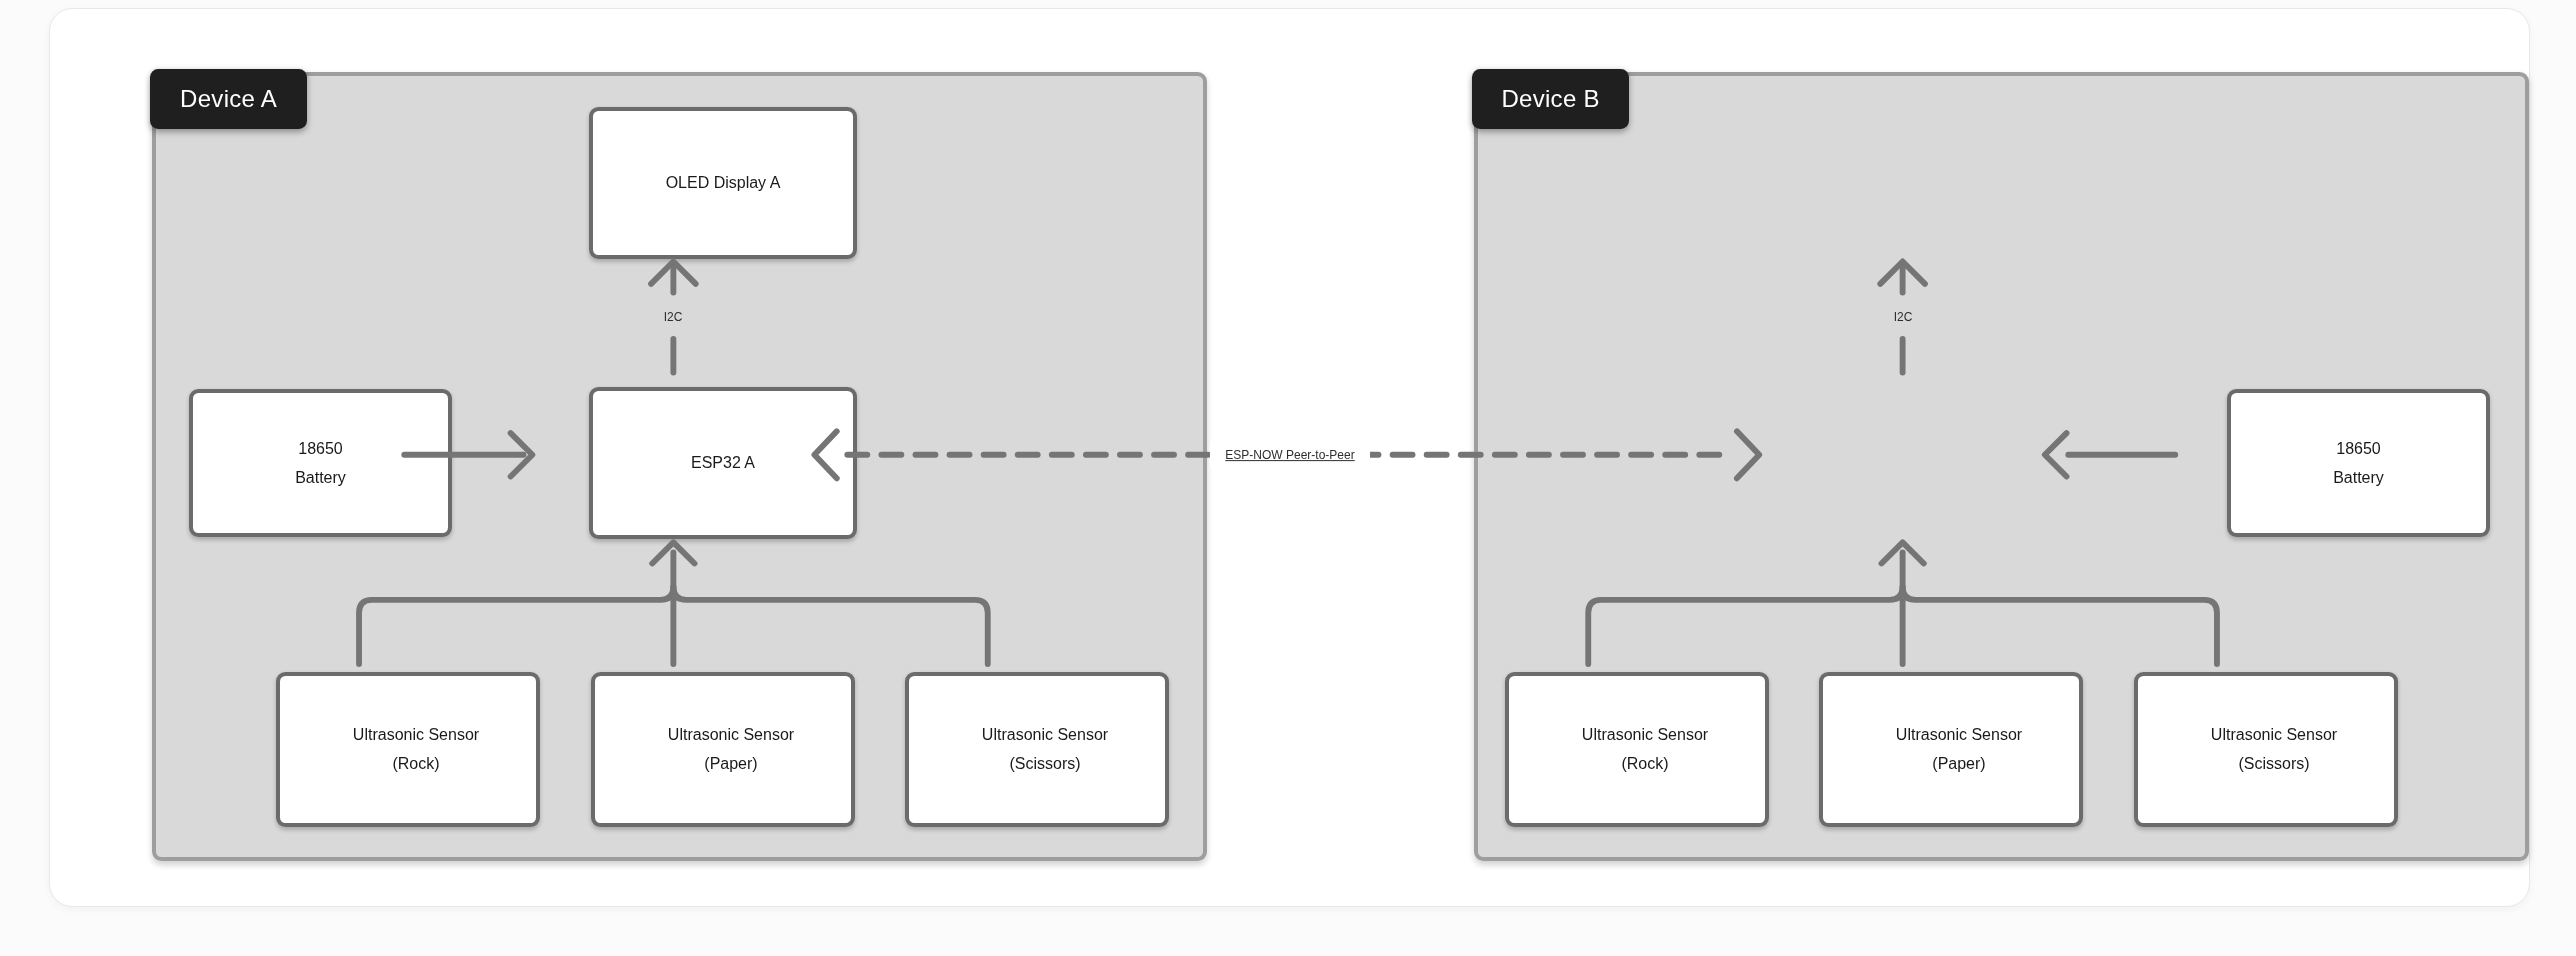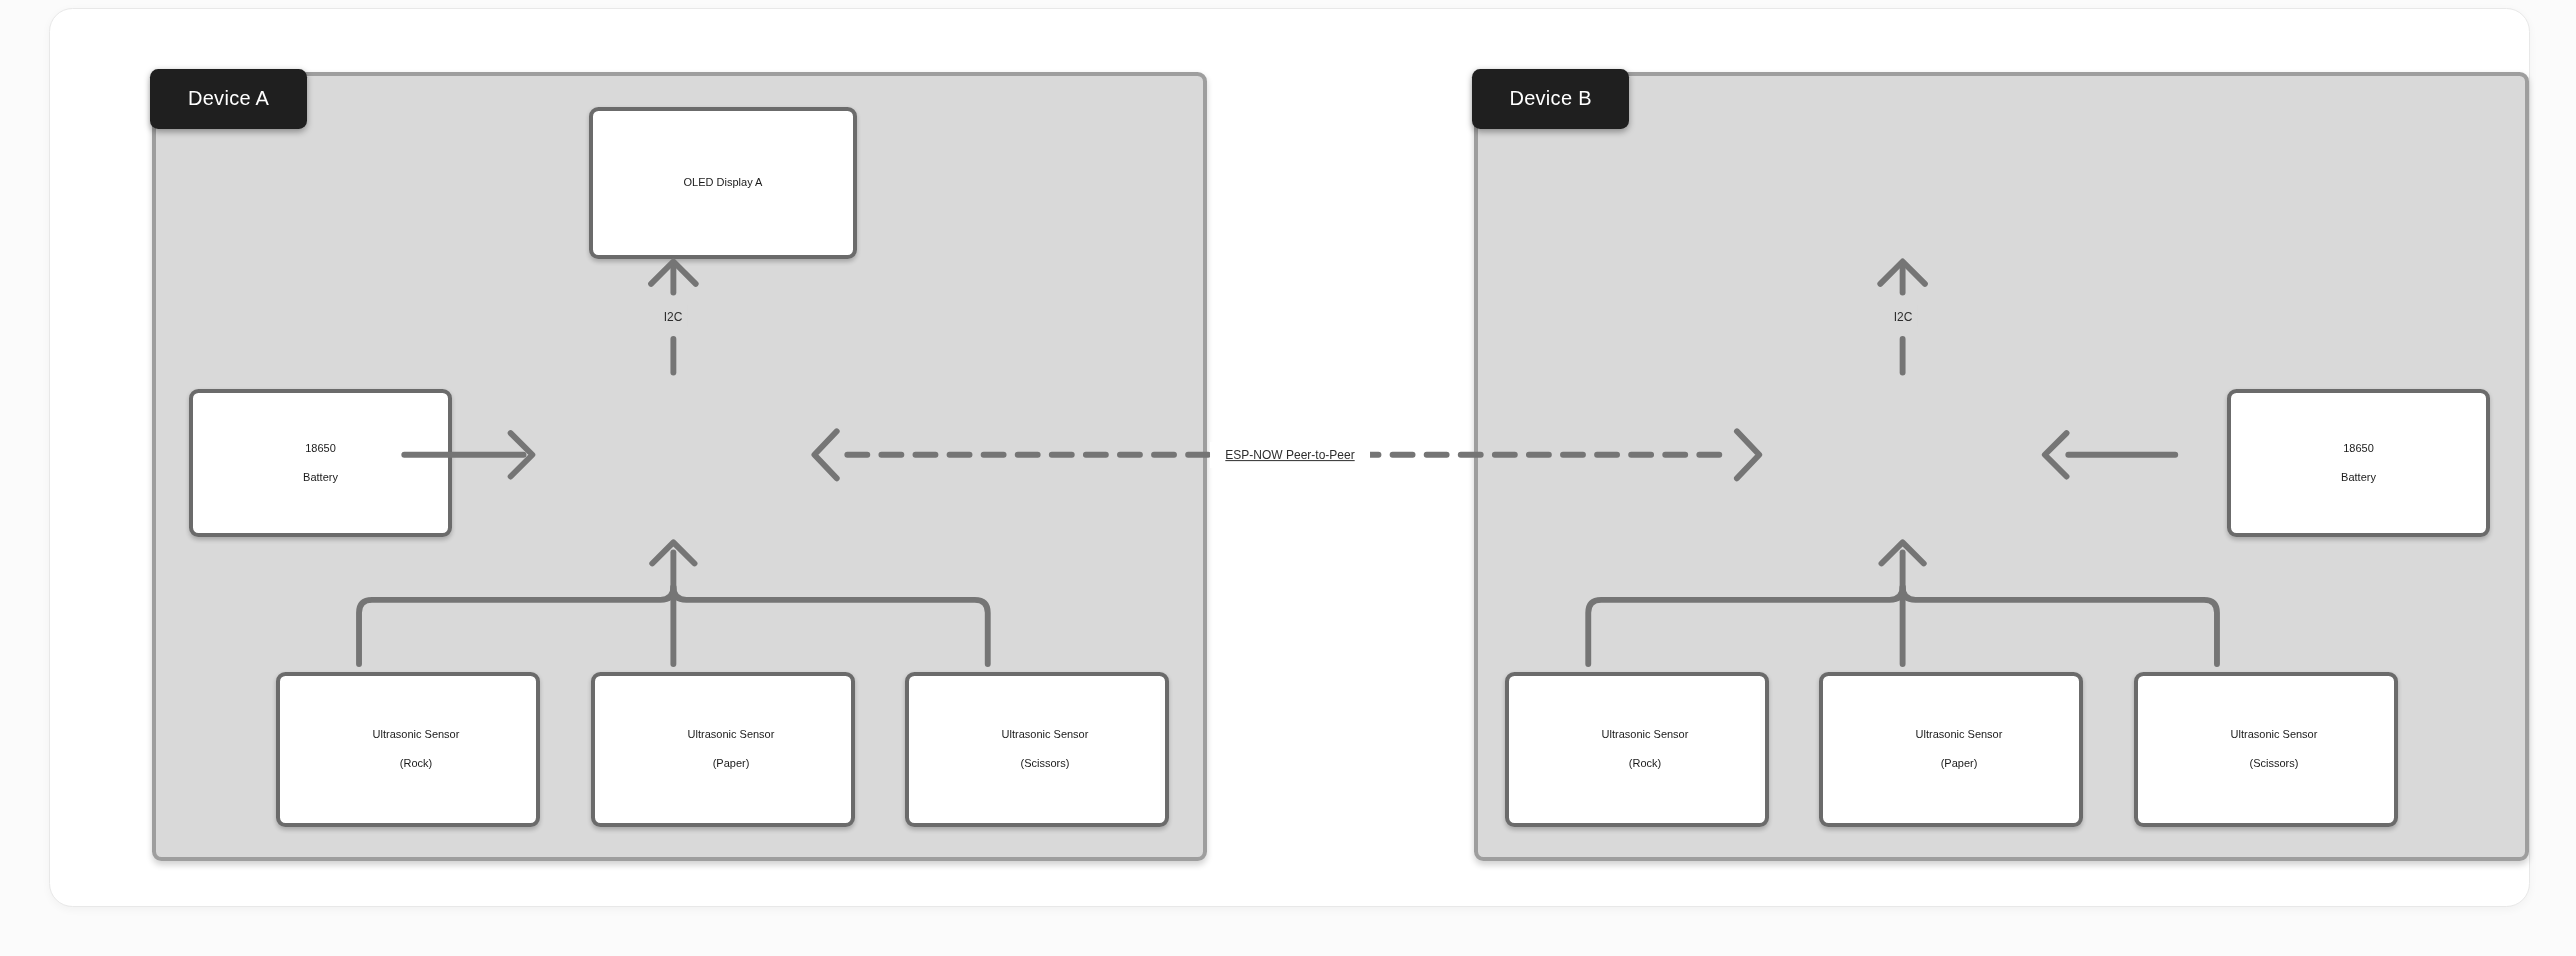--- a/index.html
+++ b/index.html
@@ -46,37 +46,37 @@
     left: -5.9px;
     top: -7px;
     width: 157px;
     height: 60px;
     background: #1f1f1f;
     color: #ffffff;
     border-radius: 8.2px;
     display: flex;
     align-items: center;
     justify-content: center;
-    font-size: 20px;
+    font-size: 24px;
     letter-spacing: 0.3px;
     box-shadow: 0 2.9px 5.9px rgba(0,0,0,0.35);
     z-index: 4;
   }
   .node {
     position: absolute;
     background: #ffffff;
     border: 4.7px solid #6b6b6b;
     border-radius: 9.4px;
     box-sizing: border-box;
     display: flex;
     flex-direction: column;
     align-items: center;
     justify-content: center;
     text-align: center;
-    font-size: 11px;
+    font-size: 16px;
     line-height: 29px;
     color: #1a1a1a;
     box-shadow: 0 2.9px 4.7px rgba(0,0,0,0.22);
     z-index: 3;
   }
   .node span { display: block; white-space: nowrap; }
   
   .oled    { left: 433px; top: 31px;  width: 268px; height: 152px; }
   .esp32   { left: 433px; top: 311px; width: 268px; height: 152px; }
   .battery-a { left: 33px;   top: 313px; width: 263px; height: 148px; }
@@ -127,20 +127,23 @@
 <div class="canvas">
   <div class="card">
 
     <div class="device device-a">
       <div class="badge">
         <span>Device A</span>
       </div>
       <div class="node oled">
         <span>OLED Display A</span>
       </div>
+      <div class="node esp32">
+        <span>ESP32 A</span>
+      </div>
       <div class="node battery-a">
         <span>18650</span>
         <span>Battery</span>
       </div>
       <div class="node sensor sensor-a-rock">
         <span>Ultrasonic Sensor</span>
         <span>(Rock)</span>
       </div>
       <div class="node sensor sensor-a-paper">
         <span>Ultrasonic Sensor</span>

